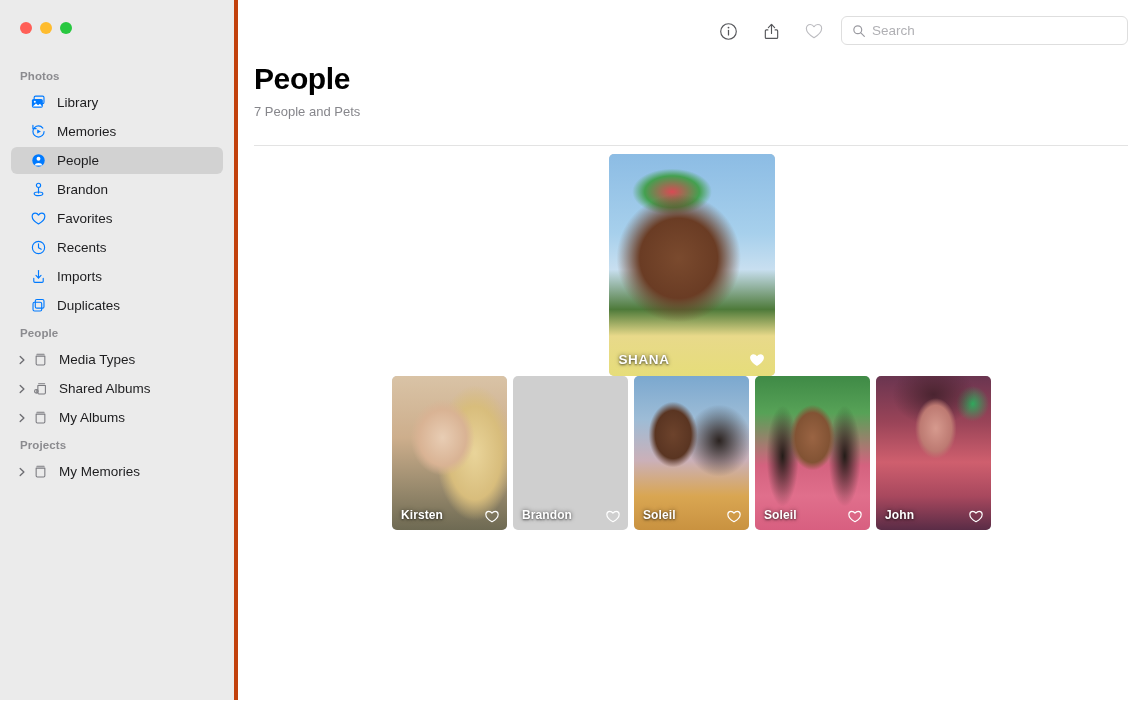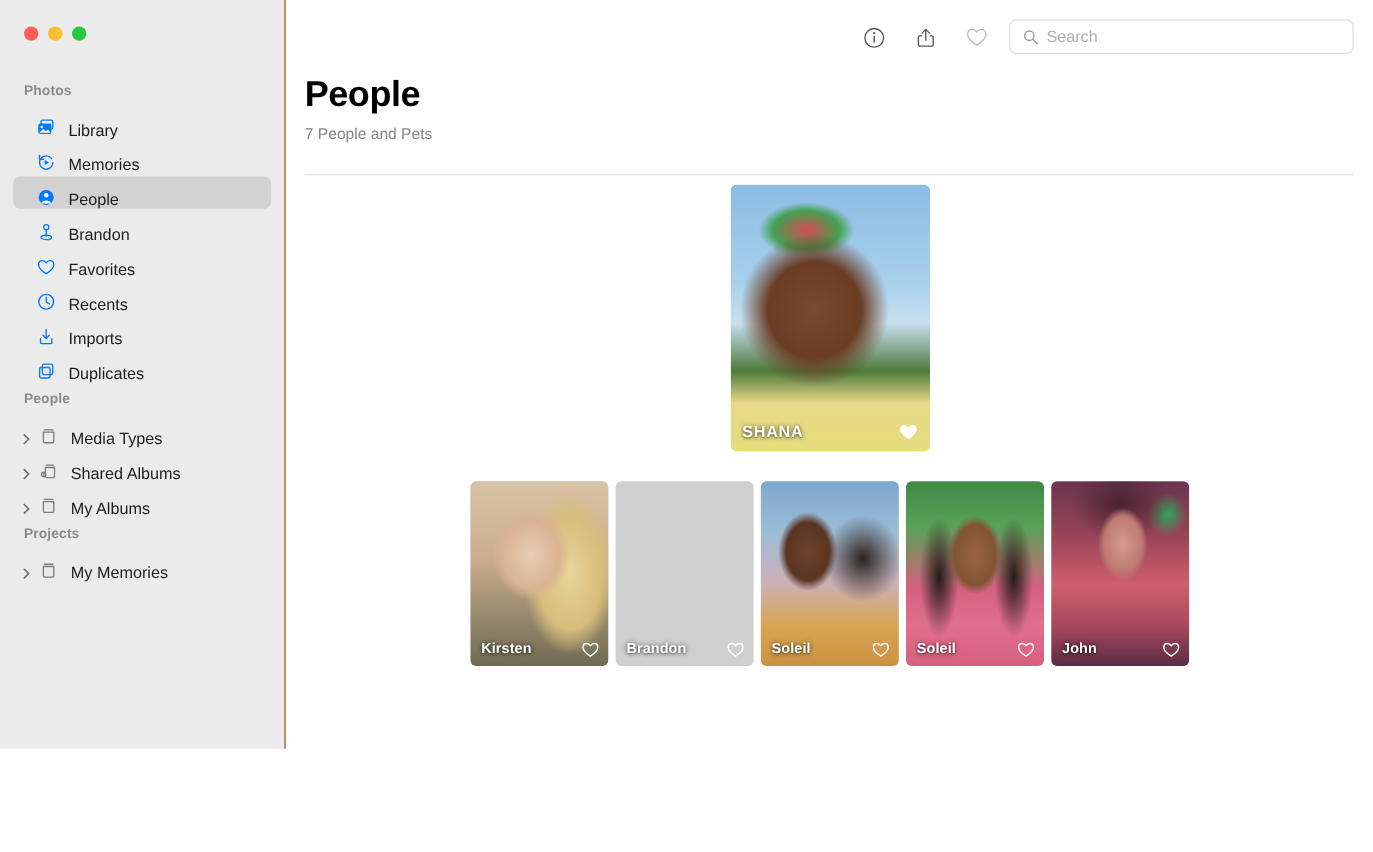--- a/index.html
+++ b/index.html
@@ -18,23 +18,23 @@
     overflow: hidden;
     background: #ffffff;
     box-sizing: border-box;
   }
 
   
   #sidebar {
     position: absolute;
     left: 0; top: 0;
     width: 238px;
-    height: 624px;
+    height: 700px;
     background: #ebebeb;
-    border-right: 1px solid #c2410c;
+    border-right: 4px solid #c2410c;
     box-sizing: border-box;
     overflow: hidden;
   }
   #traffic-lights {
     position: absolute;
     left: 20px; top: 22px;
     display: flex;
     gap: 8px;
     align-items: center;
   }
@@ -53,21 +53,21 @@
   }
   .sb-section-title {
     font-size: 11.5px;
     font-weight: bold;
     color: #8b8b8f;
     padding: 6px 0 5px 20px;
     letter-spacing: 0.1px;
   }
   .sb-item {
     display: flex;
-    align-items: flex-end;
+    align-items: center;
     height: 27px;
     margin: 2px 11px;
     padding-left: 18px;
     border-radius: 6px;
     box-sizing: border-box;
     cursor: default;
   }
   .sb-item.selected { background: #d2d2d2; }
   .sb-item .sb-icon {
     width: 19px; height: 19px;
@@ -182,21 +182,21 @@
   #grid {
     position: absolute;
     left: 0; top: 154px;
     width: 905px;
   }
   .row {
     display: flex;
     justify-content: center;
   }
   #row-large { gap: 9px; }
-  #row-small { gap: 6px; margin-top: 25px; }
+  #row-small { gap: 6px; }
 
   .card {
     position: relative;
     border-radius: 5px;
     overflow: hidden;
     cursor: default;
     background: #cfcfcf;
   }
   .card.large { width: 166px; height: 222px; }
   .card.small { width: 115px; height: 154px; }

